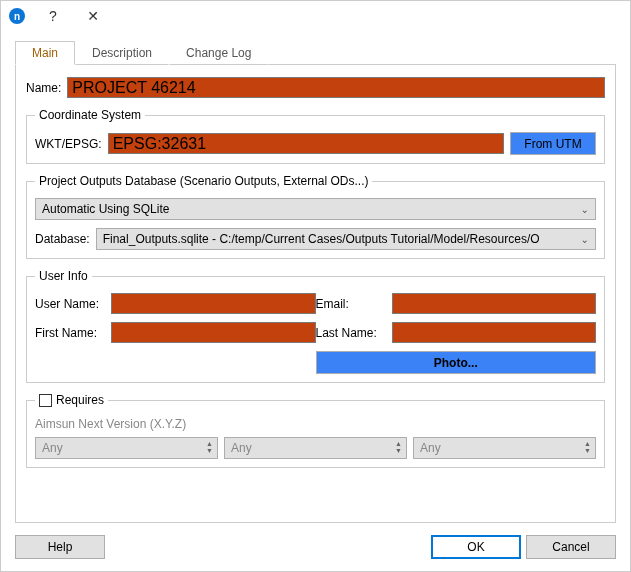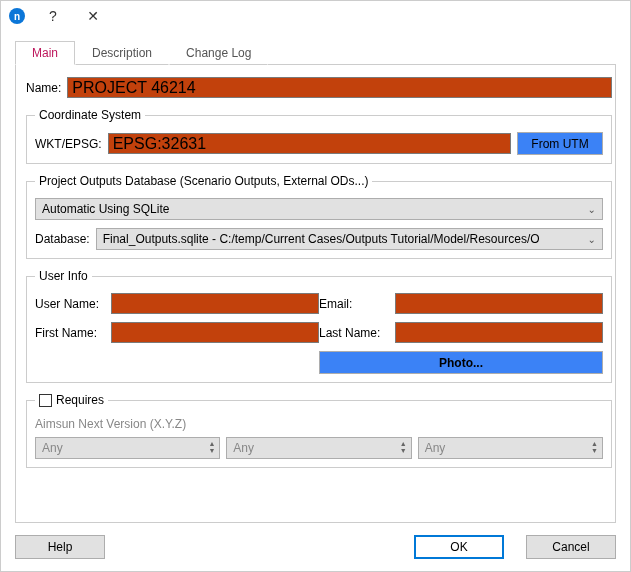--- a/index.html
+++ b/index.html
@@ -4,39 +4,39 @@
 <style>
 * { box-sizing: border-box; font-family: "Segoe UI", Tahoma, sans-serif; font-size: 12px; }
 body { margin: 0; background: #fff; width: 631px; height: 572px; border: 1px solid #ccc; display: flex; flex-direction: column; }
 .titlebar { height: 30px; display: flex; align-items: center; padding: 0 8px; }
 .titlebar .icon { width: 16px; height: 16px; border-radius: 50%; background: #0b76d8; display: flex; align-items: center; justify-content: center; color: #fff; font-size: 10px; font-weight: bold; margin-right: 8px; }
 .titlebar .title { flex: 1; font-size: 12px; }
 .titlebar .ctl { width: 40px; height: 28px; display: flex; align-items: center; justify-content: center; font-size: 14px; color: #333; }
 .content { flex: 1; padding: 10px 14px 0 14px; display: flex; flex-direction: column; }
 .tabs { display: flex; height: 24px; }
 .tab { padding: 4px 16px; border: 1px solid #ccc; border-bottom: none; background: #fff; position: relative; color: #555; }
-.tab.active { border-bottom: 1px solid #fff; z-index: 2; color: #be185d; }
+.tab.active { border-bottom: 1px solid #fff; z-index: 2; color: #a16207; }
 .tab:not(.active) { border-color: transparent; border-bottom: 1px solid #ccc; }
-.tab-panel { border: 1px solid #ccc; margin-top: -1px; padding: 12px 3px 10px 10px; flex: 1; }
+.tab-panel { border: 1px solid #ccc; margin-top: -1px; padding: 12px 10px 10px 10px; flex: 1; }
 .row { display: flex; align-items: center; margin-bottom: 10px; gap: 6px; }
 .row label { white-space: nowrap; }
 input[type=text] { border: 1px solid #7a7a7a; height: 21px; padding: 0 4px; background: #c2410c; font-size: 16px; }
 fieldset { border: 1px solid #ccc; margin: 0 0 10px 0; padding: 10px 8px 8px 8px; }
 legend { padding: 0 4px; font-size: 12px; }
 .btn { border: 1px solid #adadad; background: #3b82f6; height: 23px; padding: 0 12px; display: inline-flex; align-items: center; justify-content: center; cursor: default; }
 .select { border: 1px solid #adadad; background: #e1e1e1; height: 22px; display: flex; align-items: center; padding: 0 6px; justify-content: space-between; }
 .select .chev { font-size: 10px; color: #555; }
 .grid2 { display: grid; grid-template-columns: 76px 1fr 76px 1fr; gap: 8px 0; align-items: center; }
 .grid2 label { text-align: left; }
 .userinfo input { width: 100%; }
 .photo { grid-column: 3 / span 2; font-weight: bold; }
 .requires-row { display: flex; gap: 6px; }
 .spin { border: 1px solid #adadad; background: #e1e1e1; height: 22px; display: flex; align-items: center; padding: 0 6px; flex: 1; position: relative; color: #888; }
 .spin .arrows { position: absolute; right: 4px; top: 2px; display: flex; flex-direction: column; font-size: 7px; color: #666; line-height: 7px; }
-.footer { display: flex; padding: 12px 14px; gap: 22px; }
+.footer { display: flex; padding: 12px 14px; gap: 5px; }
 .footer .spacer { flex: 1; }
 .footer .fbtn { width: 90px; height: 24px; border: 1px solid #adadad; background: #e1e1e1; display: flex; align-items: center; justify-content: center; }
 .footer .primary { border: 2px solid #0078d7; background: #fff; }
 .checkbox { width: 13px; height: 13px; border: 1px solid #333; display: inline-block; vertical-align: middle; margin-right: 4px; }
 .disabled { color: #888; }
 </style>
 </head>
 <body>
 
 <div class="titlebar">

